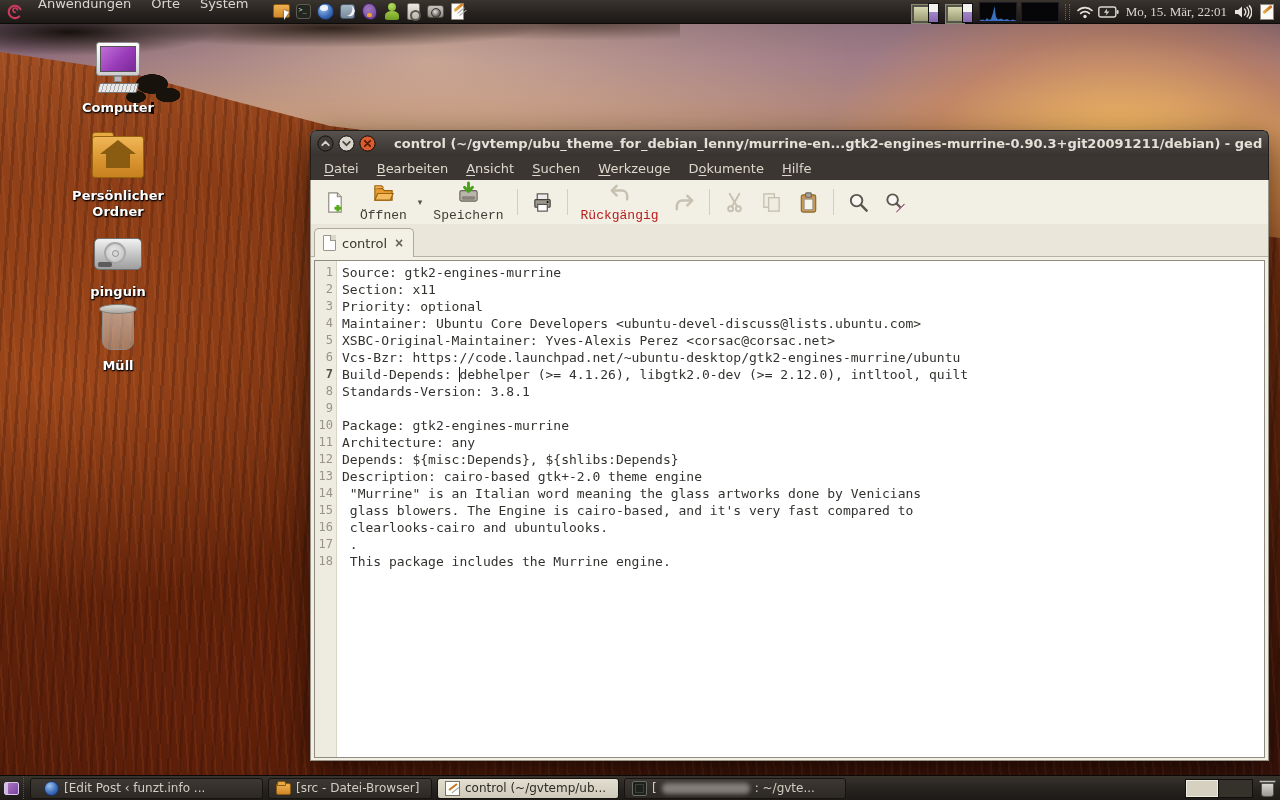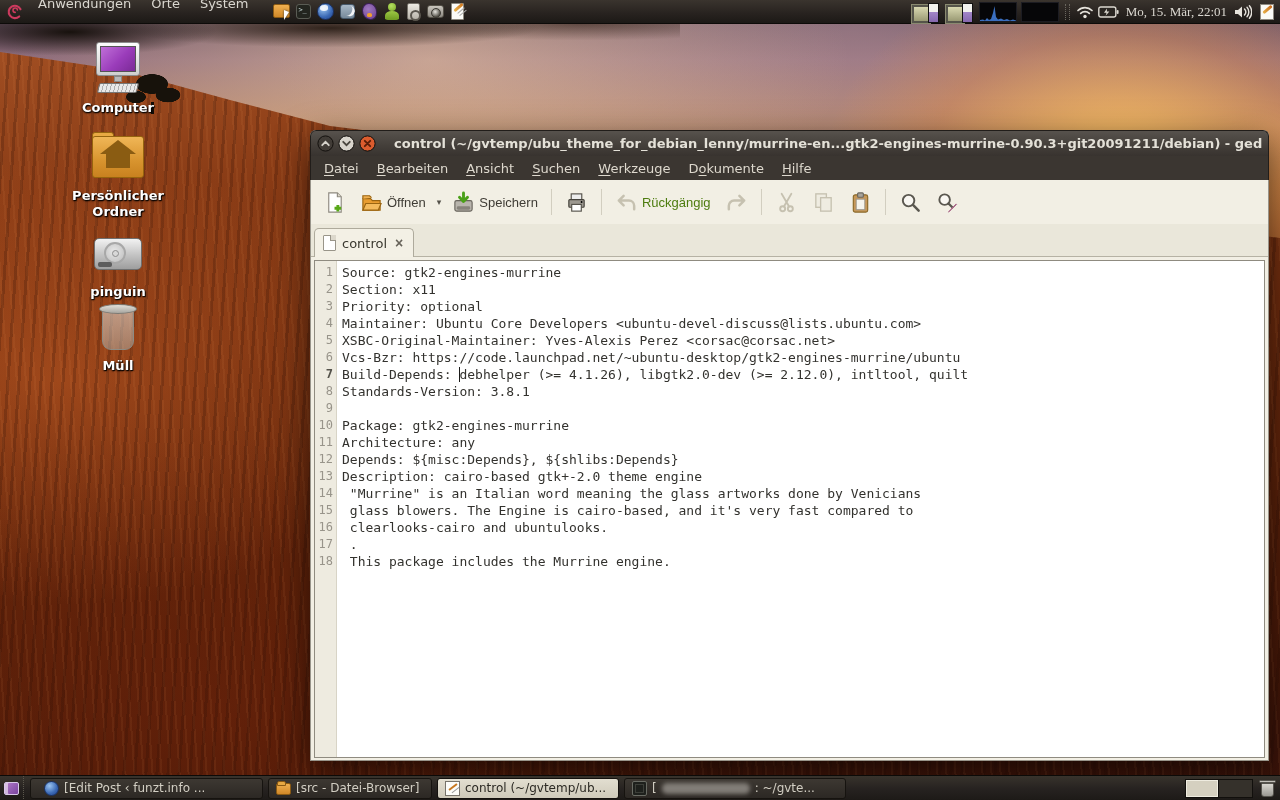--- a/index.html
+++ b/index.html
@@ -110,22 +110,22 @@
     display:flex; align-items:center; padding:0 6px; }
   .wbtn { width:17px; height:17px; margin-right:4px; flex:0 0 auto; cursor:default; }
   #win-title { color:#e4e1d8; font-size:13px; font-weight:bold; white-space:nowrap; overflow:hidden; margin-left:14px; letter-spacing:0; }
   #menubar { position:absolute; left:0; top:26px; right:0; height:24px; background:#3b3631; border-left:1px solid #211d1a; border-right:1px solid #211d1a;
     display:flex; align-items:center; padding-left:4px; color:#ded9ce; font-size:13px; }
   .menu-item { background:none; border:none; color:inherit; font:inherit; padding:0 9px; height:24px; cursor:default; }
   .menu-item u { text-decoration:underline; text-underline-offset:2px; }
   #win-body { position:absolute; left:0; top:50px; right:0; bottom:0; background:#f2efe4; border:1px solid #98948a; border-top:none; display:flex; flex-direction:column; }
 
   #toolbar { height:44px; display:flex; align-items:center; padding:0 6px; gap:2px; flex:0 0 auto; }
-  .tb-btn { display:flex; align-items:center; gap:4px; border:1px solid transparent; border-radius:3px; padding:4px 5px; background:none; color:#3f3c35; font-size:13px; font-family:Liberation Sans, sans-serif; }
-  .tb-btn.disabled { color:#4d7c0f; }
+  .tb-btn { display:flex; align-items:center; gap:4px; border:1px solid transparent; border-radius:3px; padding:4px 5px; background:none; color:#3f3c35; font-size:13px; font-family:Liberation Mono, monospace;flex-direction:column; }
+  .tb-btn.disabled { color:#b91c1c; }
   .tb-drop { padding:4px 2px; font-size:9px; color:#55524a; border:1px solid transparent; background:none; }
   .tb-sep { width:1px; height:26px; background:#d2cec0; margin:0 5px; }
   .tb-icon { display:block; }
 
   #tabbar { height:33px; background:#eae7da; border-bottom:1px solid #b6b2a4; display:flex; align-items:flex-end; padding-left:3px; flex:0 0 auto; }
   #tab-active { display:flex; align-items:center; gap:6px; height:29px; padding:0 8px; background:#f3f0e5;
     border:1px solid #aeaa9c; border-bottom:none; border-radius:5px 5px 0 0; font-size:13px; color:#3a382f; position:relative; top:1px; }
   .tab-doc { position:relative; width:13px; height:16px; background:#fff; border:1px solid #999589; border-radius:1px; }
   .tab-doc::after { content:""; position:absolute; right:-1px; top:-1px; width:5px; height:5px; background:#dcd8cc; border-left:1px solid #999589; border-bottom:1px solid #999589; }
   .tab-close { border:none; background:none; font-size:14px; font-weight:bold; color:#67635a; line-height:1; padding:1px 2px; border-radius:3px; }

